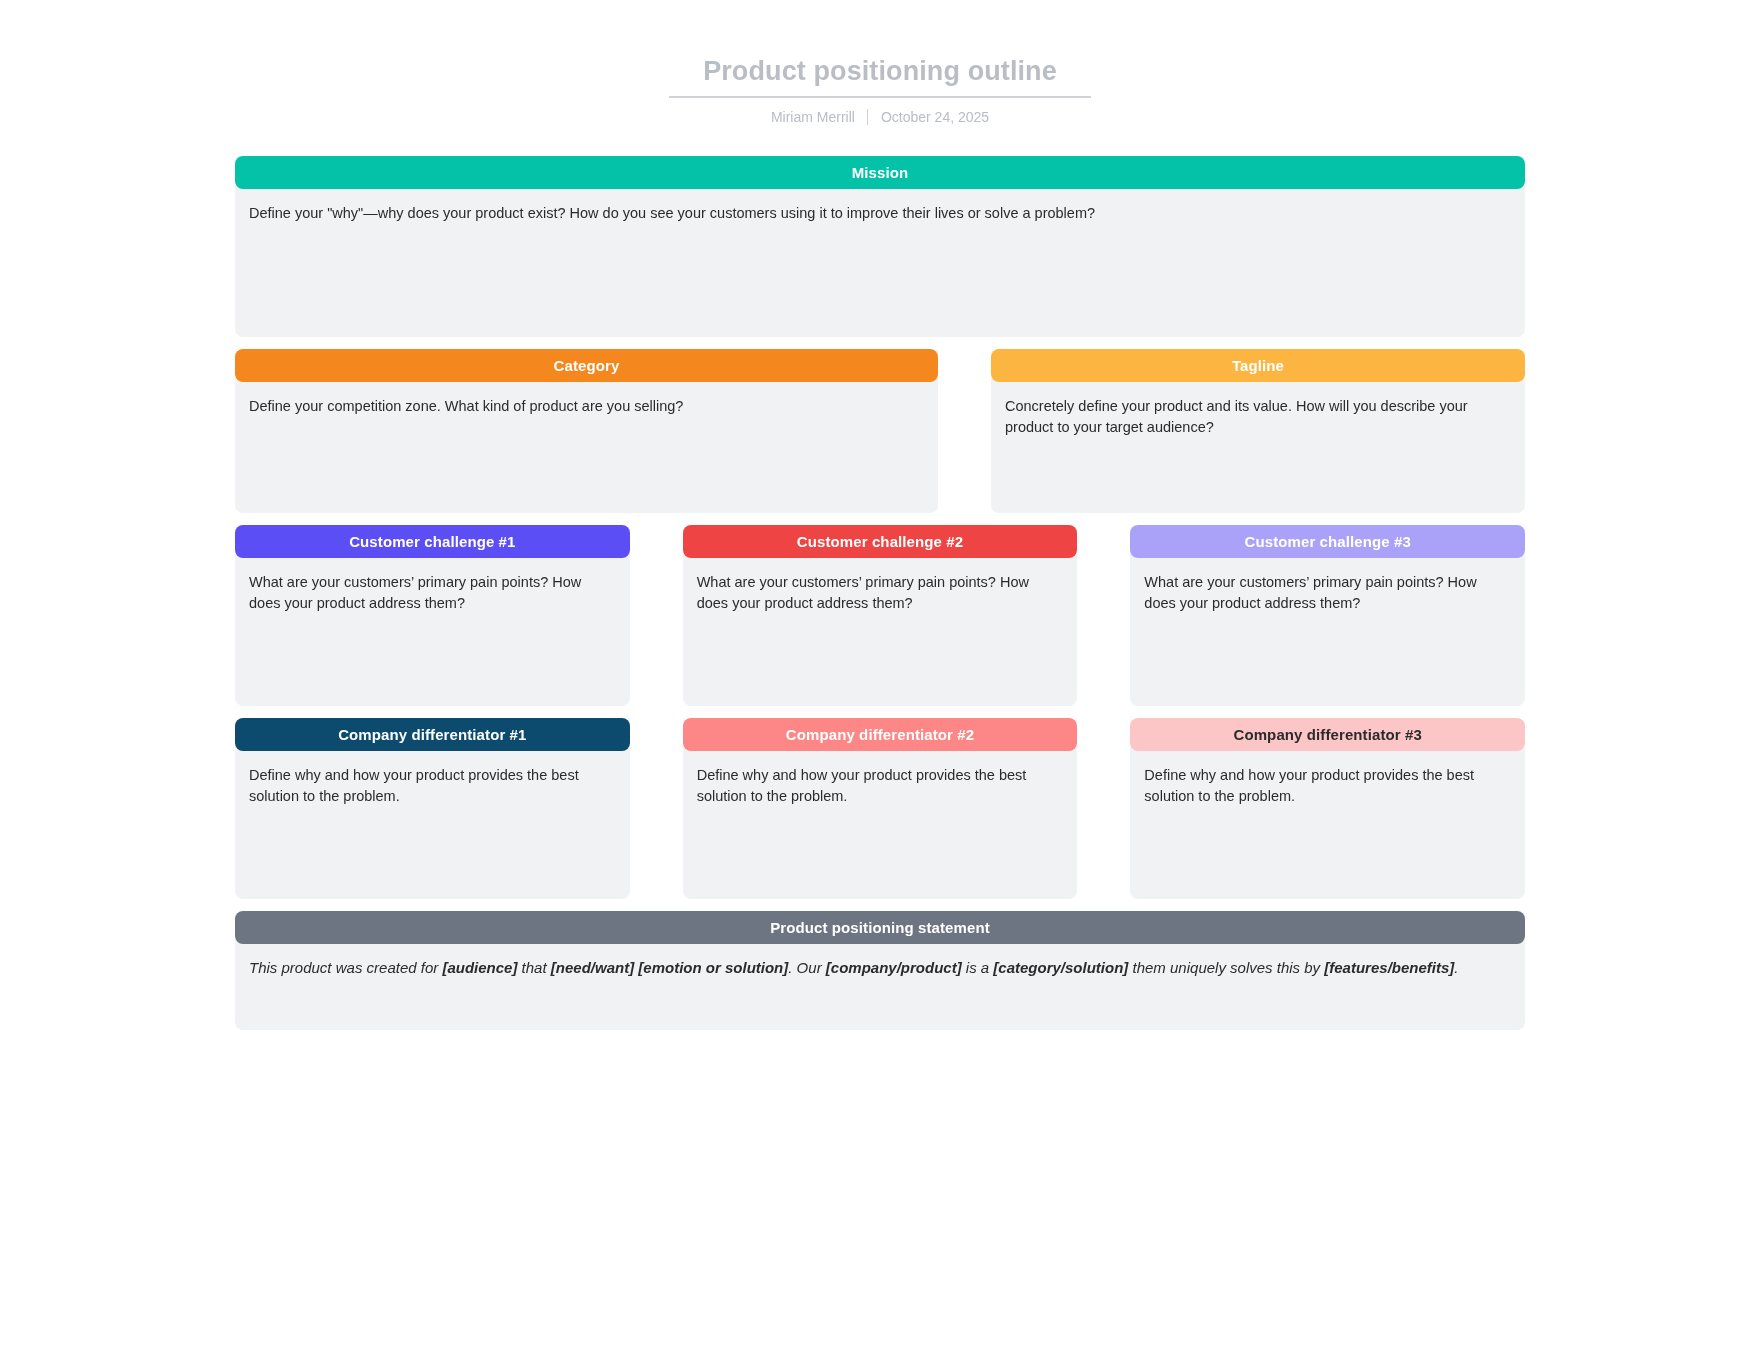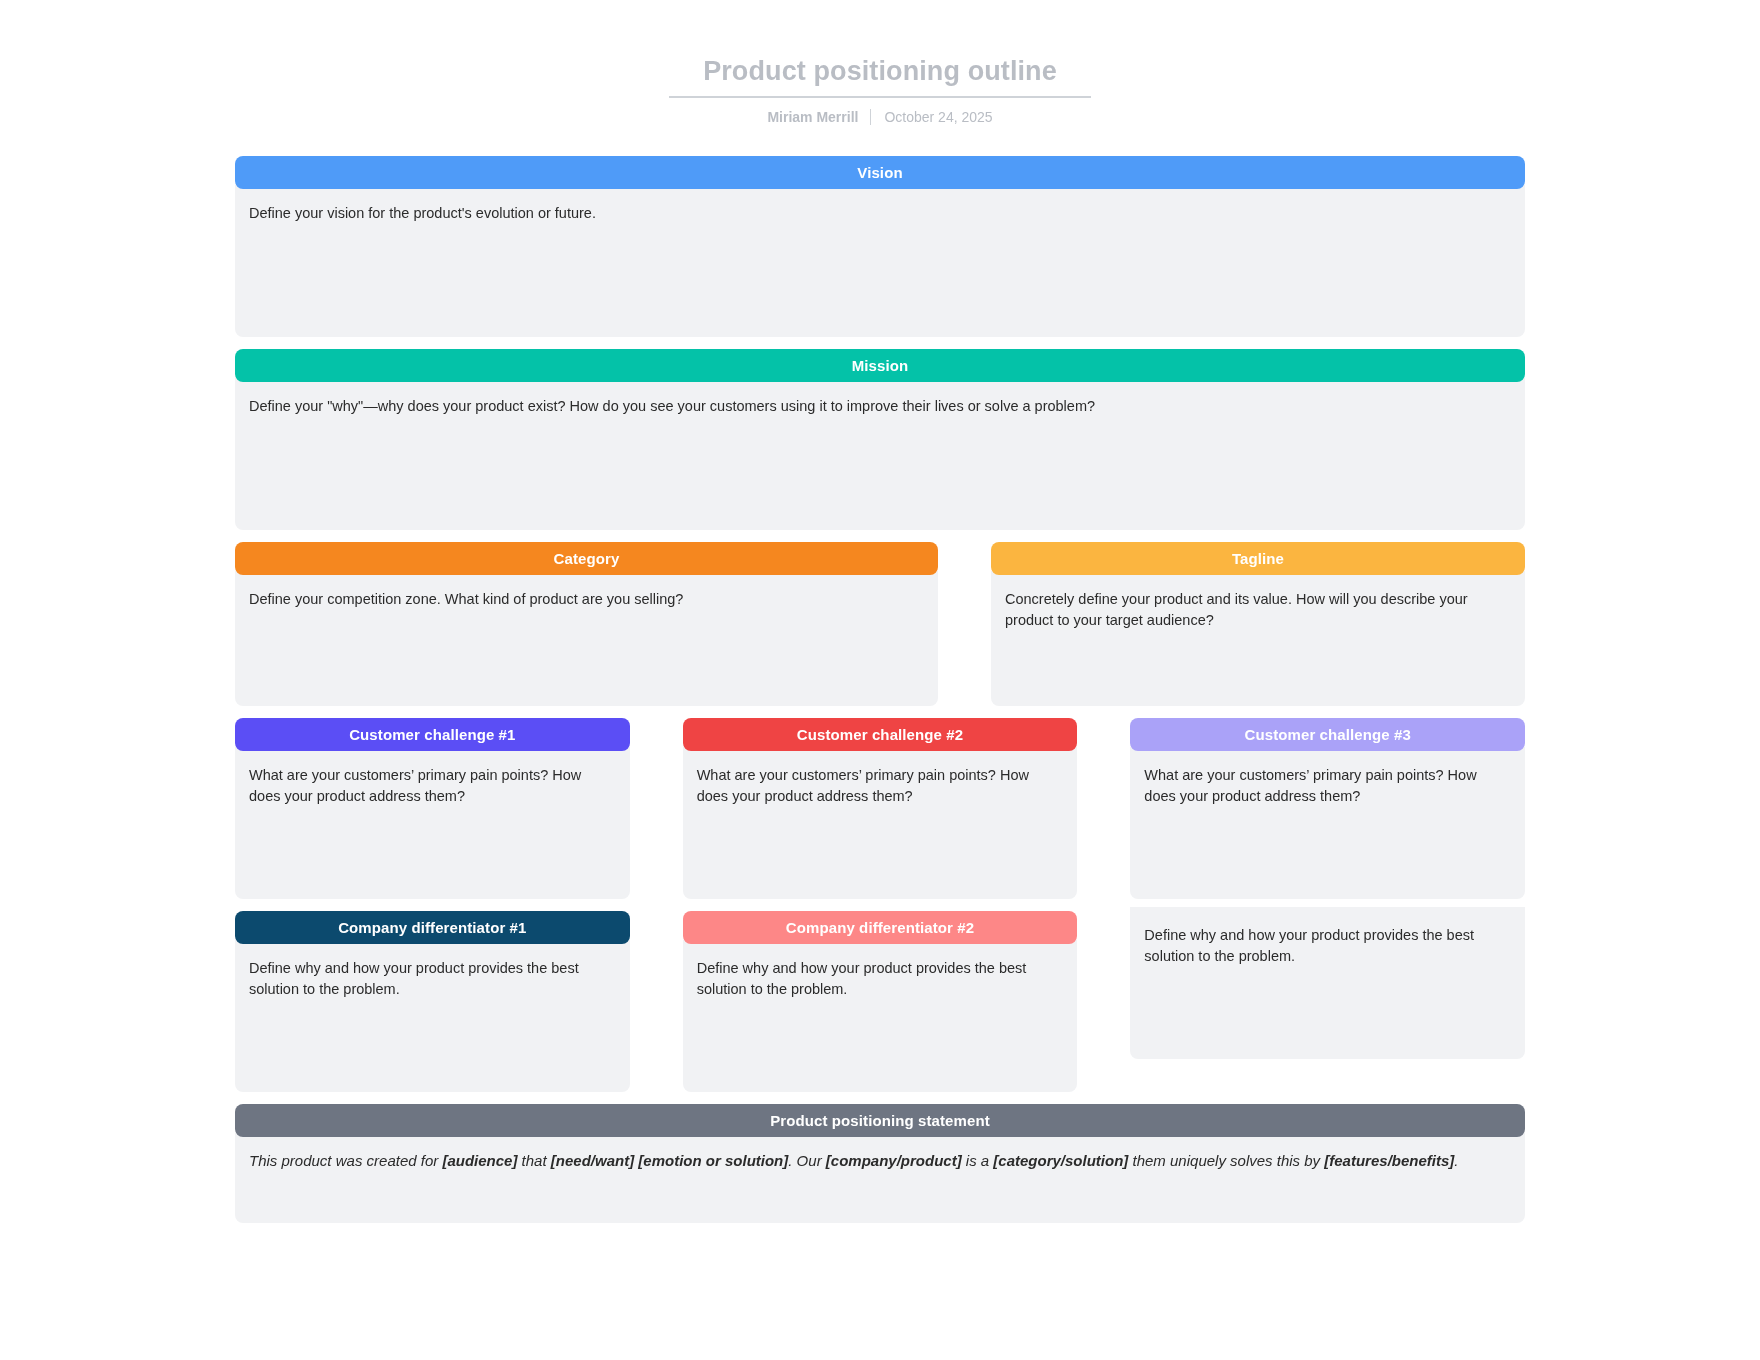--- a/index.html
+++ b/index.html
@@ -43,21 +43,21 @@
 
   .doc-meta {
     margin-top: 11px;
     font-size: 14px;
     color: #b9bdc4;
     display: flex;
     justify-content: center;
     align-items: center;
     gap: 0;
   }
-  .doc-meta .author { padding-right: 12px; font-weight: bold; }
+  .doc-meta .author { padding-right: 12px; }
   .doc-meta .sep {
     display: inline-block;
     width: 1px;
     height: 16px;
     background: #cfd3d8;
   }
   .doc-meta .date { padding-left: 13px; }
 
   
   .board {
@@ -157,26 +157,20 @@
     <div class="doc-title">Product positioning outline</div>
     <div class="doc-meta">
       <span class="author">Miriam Merrill</span>
       <span class="sep"></span>
       <span class="date">October 24, 2025</span>
     </div>
   </div>
 
   <div class="board">
 
-    <div class="row">
-      <div class="card full">
-        <div class="card-head c-vision">Vision</div>
-        <div class="card-body h-vision">Define your vision for the product's evolution or future.</div>
-      </div>
-    </div>
 
     <div class="row">
       <div class="card full">
         <div class="card-head c-mission">Mission</div>
         <div class="card-body h-mission">Define your "why"—why does your product exist? How do you see your customers using it to improve their lives or solve a problem?</div>
       </div>
     </div>
 
     <div class="row row-cat">
       <div class="card col-cat">
@@ -207,20 +201,21 @@
     <div class="row">
       <div class="card">
         <div class="card-head c-diff1">Company differentiator #1</div>
         <div class="card-body h-diff">Define why and how your product provides the best solution to the problem.</div>
       </div>
       <div class="card">
         <div class="card-head c-diff2">Company differentiator #2</div>
         <div class="card-body h-diff">Define why and how your product provides the best solution to the problem.</div>
       </div>
       <div class="card">
+        <div class="card-head c-diff3">Company differentiator #3</div>
         <div class="card-body h-diff">Define why and how your product provides the best solution to the problem.</div>
       </div>
     </div>
 
     <div class="row">
       <div class="card stmt-card">
         <div class="card-head c-stmt">Product positioning statement</div>
         <div class="card-body stmt-body h-stmt">
           <span>This product was created for </span><b>[audience]</b><span> that </span><b>[need/want] [emotion or solution]</b><span>. Our </span><b>[company/product]</b><span> is a </span><b>[category/solution]</b><span> them uniquely solves this by </span><b>[features/benefits]</b><span>.</span>
         </div>

